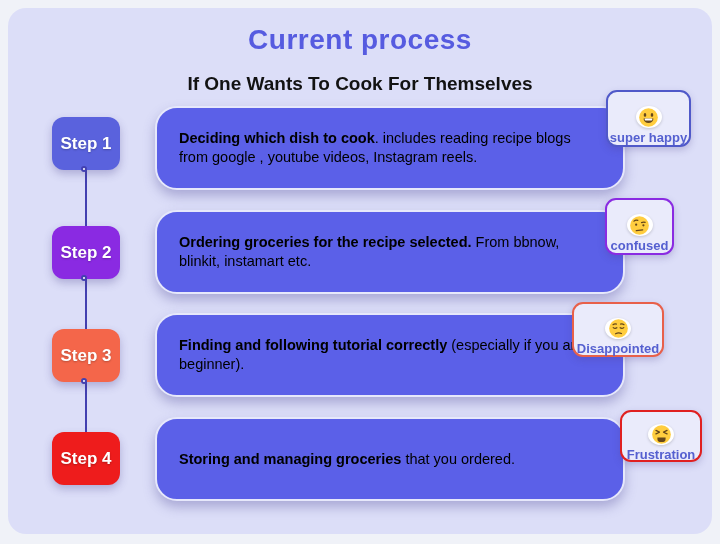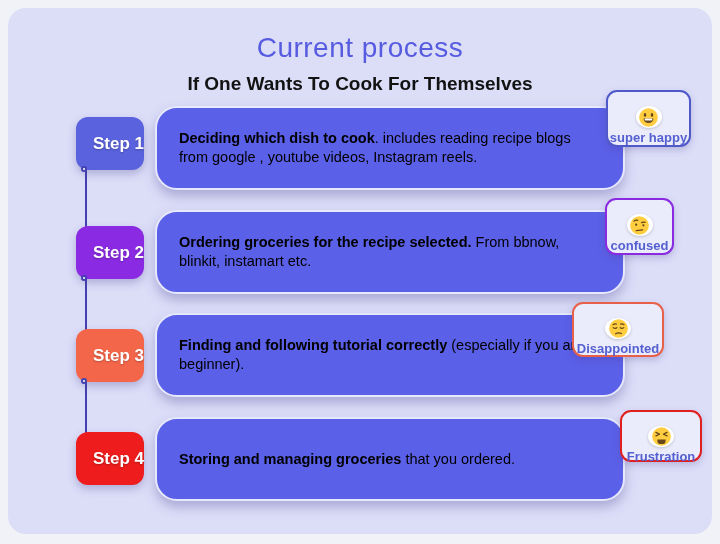--- a/index.html
+++ b/index.html
@@ -8,62 +8,61 @@
     font-family:"Liberation Sans", sans-serif;
     background:#f0f2f8;
     position:relative;
     overflow:hidden;
   }
   .panel {
     position:absolute; left:8px; top:8px; width:704px; height:526px;
     background:#dcdef8; border-radius:18px;
   }
   .title {
-    position:absolute; left:0; top:32px; width:720px;
-    text-align:center; font-size:28px; font-weight:normal;
+    position:absolute; left:0; top:24px; width:720px;
+    text-align:center; font-size:28px; font-weight:bold;
     color:#565be0; letter-spacing:0.5px;
   }
   .subtitle {
     position:absolute; left:0; top:73px; width:720px;
     text-align:center; font-size:19px; font-weight:600; color:#121212;
   }
   .timeline {
     position:absolute; left:85px; top:170px; width:2px; height:263px;
     background:#4340b0; z-index:1;
   }
   .dot {
     position:absolute; left:81px; width:6px; height:6px;
     background:#ffffff; border:2px solid #4340b0; border-radius:50%;
     z-index:3;
   }
   .step-badge {
     position:absolute; left:52px; width:68px; height:53px;
-    border-radius:12px; display:flex; align-items:center; justify-content:flex-end;
+    border-radius:12px; display:flex; align-items:center; justify-content:center;
     color:#ffffff; font-size:17px; font-weight:bold;
     text-shadow:0 1px 2px rgba(0,0,0,0.25);
     box-shadow:0 4px 8px rgba(70,60,140,0.30);
     z-index:2;
-    margin-left:24px;
   }
   .card {
     position:absolute; left:155px; width:470px; height:84px;
     background:#5b60e8; border:2px solid #e6e8fb; border-radius:22px;
     box-shadow:0 6px 12px rgba(75,70,150,0.35);
     display:flex; align-items:center;
     z-index:2;
   }
   .card-text {
     padding:0 38px 0 22px;
     color:#000000; font-size:14.5px; line-height:19px; font-weight:400;
   }
   .card-text strong { font-weight:bold; }
   .emotion {
     position:absolute;
     background:#eaebfb; border:2px solid #5560cf; border-radius:11px;
-    display:flex; flex-direction:column; align-items:center; justify-content:flex-start;
+    display:flex; flex-direction:column; align-items:center; justify-content:center;
     gap:2px; padding-top:14px;
     box-shadow:0 3px 7px rgba(70,60,140,0.25);
     z-index:4;
   }
   .emo-chip {
     width:26px; height:26px; background:#ffffff; border-radius:50%;
     display:flex; align-items:center; justify-content:center;
     box-shadow:0 1px 3px rgba(0,0,0,0.18);
   }
   .emo-chip svg { width:21px; height:21px; display:block; }

